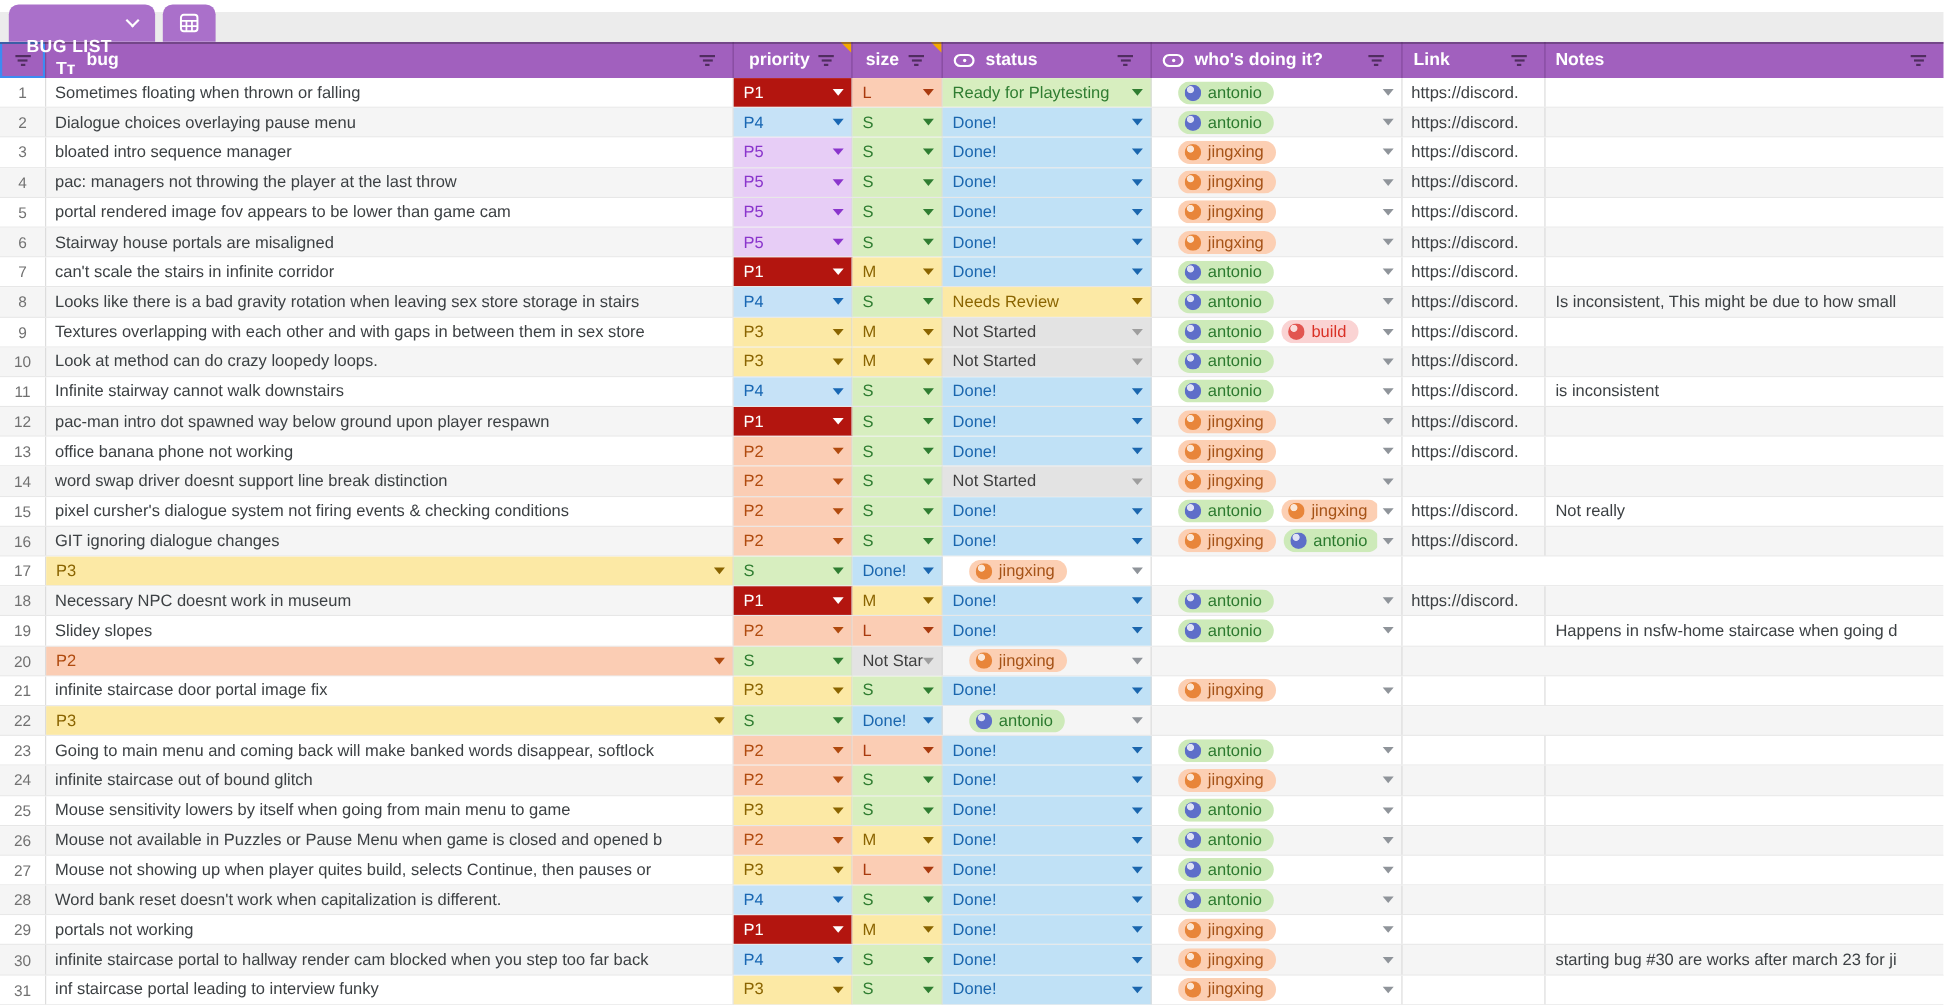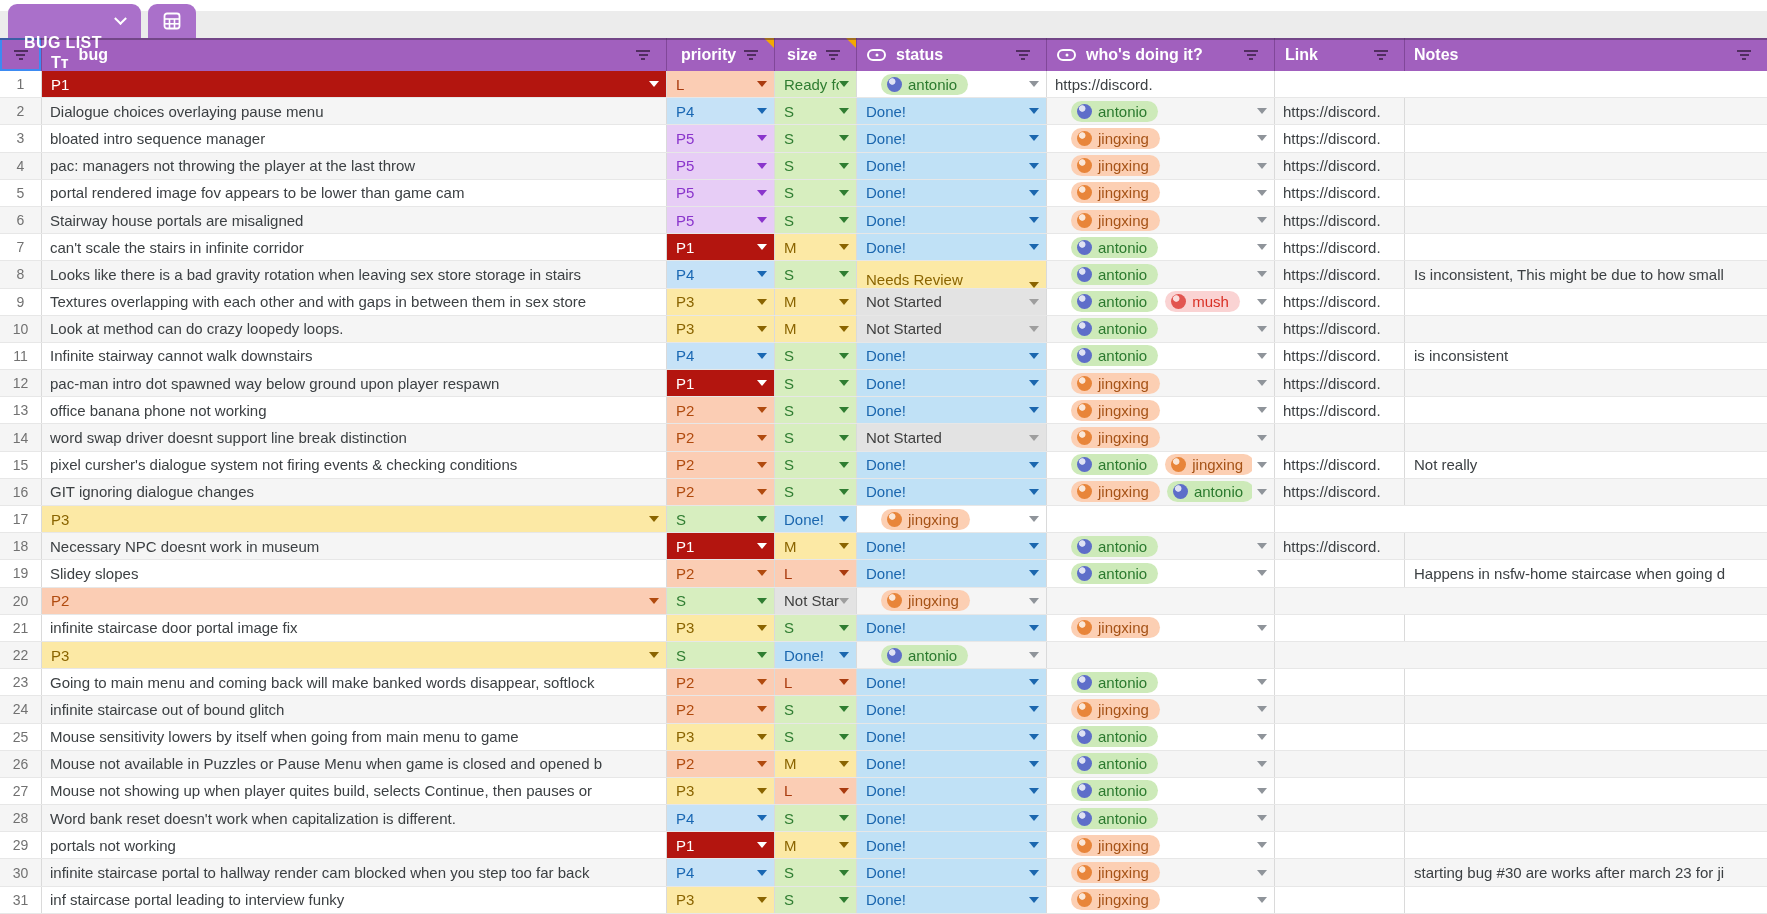--- a/index.html
+++ b/index.html
@@ -147,20 +147,21 @@
       <div class="hcell">
         <span style="width:3px"></span>
         <span class="lbl">Notes</span>
         <span class="spacer"></span>
         <span class="flt"></span>
       </div>
     </div>
     <div class="tbody">
         <div class="row">
           <div class="cell c-num">1</div>
+          <div class="cell c-bug">Sometimes floating when thrown or falling</div>
           <div class="cell c-opt" style="background: rgb(179, 21, 15); color: rgb(255, 255, 255);">
             <div class="olbl">P1</div>
             <div class="dd"></div>
           </div>
           <div class="cell c-opt" style="background: rgb(251, 205, 180); color: rgb(169, 58, 14);">
             <div class="olbl">L</div>
             <div class="dd"></div>
           </div>
           <div class="cell c-opt" style="background: rgb(215, 238, 191); color: rgb(47, 125, 49);">
             <div class="olbl">Ready for Playtesting</div>
@@ -358,21 +359,21 @@
           <div class="cell c-num">8</div>
           <div class="cell c-bug">Looks like there is a bad gravity rotation when leaving sex store storage in stairs</div>
           <div class="cell c-opt" style="background: rgb(198, 226, 247); color: rgb(25, 103, 179);">
             <div class="olbl">P4</div>
             <div class="dd"></div>
           </div>
           <div class="cell c-opt" style="background: rgb(215, 238, 191); color: rgb(47, 125, 49);">
             <div class="olbl">S</div>
             <div class="dd"></div>
           </div>
-          <div class="cell c-opt" style="background: rgb(252, 233, 165); color: rgb(138, 100, 0); align-items: flex-end;">
+          <div class="cell c-opt" style="background: rgb(252, 233, 165); color: rgb(138, 100, 0);">
             <div class="olbl">Needs Review</div>
             <div class="dd"></div>
           </div>
           <div class="cell c-who">
             <div class="chips">
               <div class="chip" style="background: rgb(205, 234, 185); color: rgb(43, 122, 46);">
                 <div class="avatar" style="background: radial-gradient(circle at 35% 30%, rgba(255, 255, 255, 0.8) 0px, rgba(255, 255, 255, 0.8) 20%, transparent 25%), rgb(94, 110, 201);"></div>
                 <div class="">antonio</div>
               </div>
             </div>
@@ -399,21 +400,21 @@
             <div class="dd" style="border-top-color: rgb(158, 158, 158);"></div>
           </div>
           <div class="cell c-who">
             <div class="chips">
               <div class="chip" style="background: rgb(205, 234, 185); color: rgb(43, 122, 46);">
                 <div class="avatar" style="background: radial-gradient(circle at 35% 30%, rgba(255, 255, 255, 0.8) 0px, rgba(255, 255, 255, 0.8) 20%, transparent 25%), rgb(94, 110, 201);"></div>
                 <div class="">antonio</div>
               </div>
               <div class="chip" style="background: rgb(250, 211, 211); color: rgb(217, 48, 37);">
                 <div class="avatar" style="background: radial-gradient(circle at 35% 30%, rgba(255, 255, 255, 0.8) 0px, rgba(255, 255, 255, 0.8) 20%, transparent 25%), rgb(226, 85, 80);"></div>
-                <div class="">mush</div>
+                <div class="">build</div>
               </div>
             </div>
             <div class="who-dd"></div>
           </div>
           <div class="cell c-link">
             <a>https://discord.</a>
           </div>
           <div class="cell c-notes"></div>
         </div>
         <div class="row">

